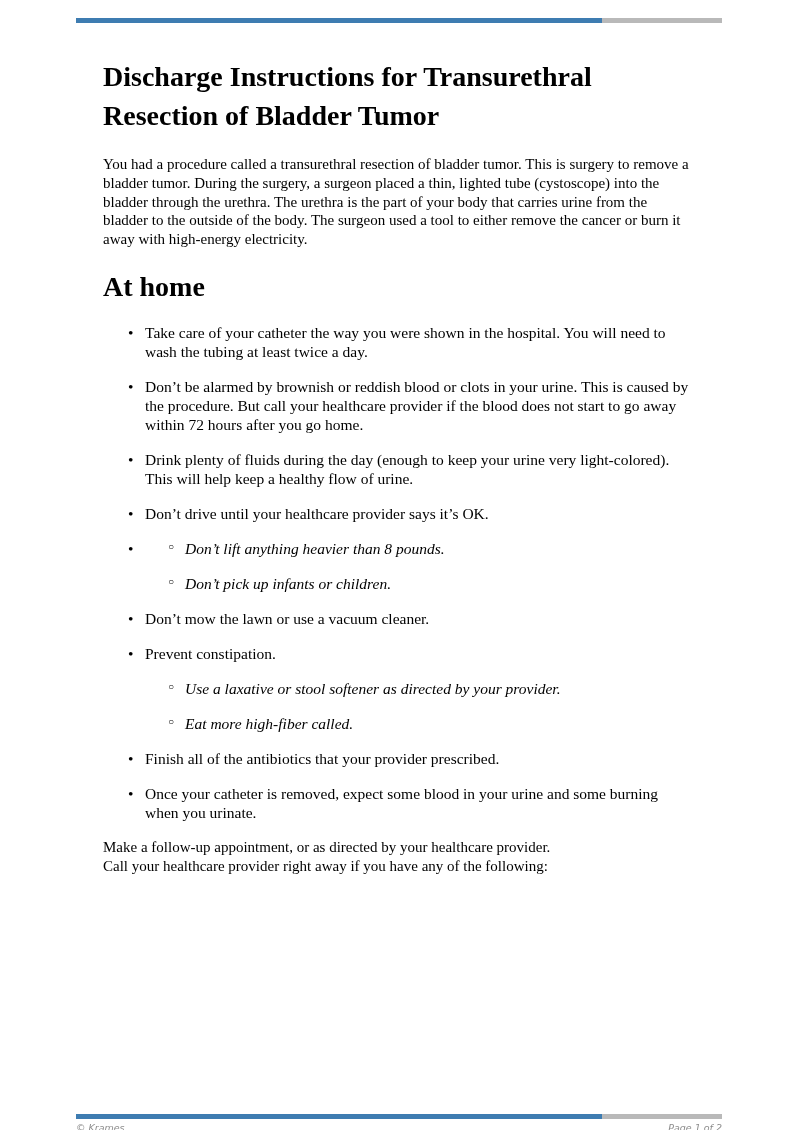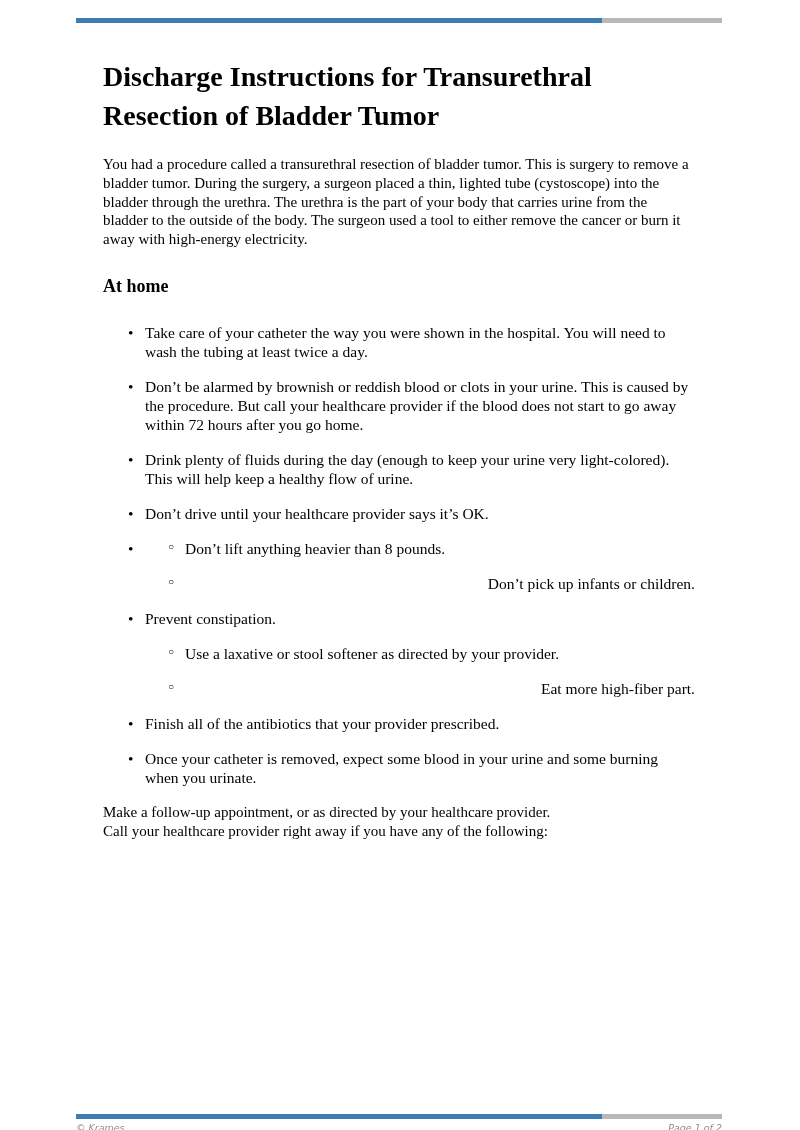--- a/index.html
+++ b/index.html
@@ -37,21 +37,21 @@
     font-weight: bold;
     margin: 34px 0 20px 0;
     letter-spacing: 0;
   }
   p.body-text {
     font-size: 15px;
     line-height: 18.8px;
     margin: 0;
   }
   h2.section-heading {
-    font-size: 18px;
+    font-size: 28px;
     line-height: 25px;
     font-weight: bold;
     margin: 25px 0 24px 0;
   }
   ul.bullets {
     list-style: none;
     margin: 0;
     padding: 0;
   }
   ul.bullets > li {
@@ -64,29 +64,30 @@
   ul.bullets > li::before {
     content: "\2022";
     position: absolute;
     left: 25px;
     top: 0;
   }
   ul.sub {
     list-style: none;
     margin: 16px 0 0 0;
     padding: 0;
+    font-style: italic;
   }
   ul.sub > li {
     position: relative;
     padding-left: 40px;
     font-size: 15.5px;
     line-height: 19px;
     margin: 0 0 16px 0;
   }
-  ul.sub > li:last-child { margin-bottom: 0; text-align: right; }
+  ul.sub > li:last-child { margin-bottom: 0; }
   ul.sub > li::before {
     content: "\25CB";
     position: absolute;
     left: 23px;
     top: 3.5px;
     font-size: 10px;
     line-height: 10px;
   }
   .footer {
     position: absolute;
@@ -127,25 +128,26 @@
       <li><span>Take care of your catheter the way you were shown in the hospital. You will need to wash the tubing at least twice a day.</span></li>
       <li><span>Don’t be alarmed by brownish or reddish blood or clots in your urine. This is caused by the procedure. But call your healthcare provider if the blood does not start to go away within 72 hours after you go home.</span></li>
       <li><span>Drink plenty of fluids during the day (enough to keep your urine very light-colored). This will help keep a healthy flow of urine.</span></li>
       <li><span>Don’t drive until your healthcare provider says it’s OK.</span></li>
       <li>
         <ul class="sub">
           <li><span>Don’t lift anything heavier than 8 pounds.</span></li>
           <li><span>Don’t pick up infants or children.</span></li>
         </ul>
       </li>
+      <li><span>Don’t mow the lawn or use a vacuum cleaner.</span></li>
       <li>
         <span>Prevent constipation.</span>
         <ul class="sub">
           <li><span>Use a laxative or stool softener as directed by your provider.</span></li>
-          <li><span>Eat more high-fiber part.</span></li>
+          <li><span>Eat more high-fiber called.</span></li>
         </ul>
       </li>
       <li><span>Finish all of the antibiotics that your provider prescribed.</span></li>
       <li><span>Once your catheter is removed, expect some blood in your urine and some burning when you urinate.</span></li>
     </ul>
 
     <p class="body-text">Make a follow-up appointment, or as directed by your healthcare provider.</p>
 
     <p class="body-text">Call your healthcare provider right away if you have any of the following:</p>
 

